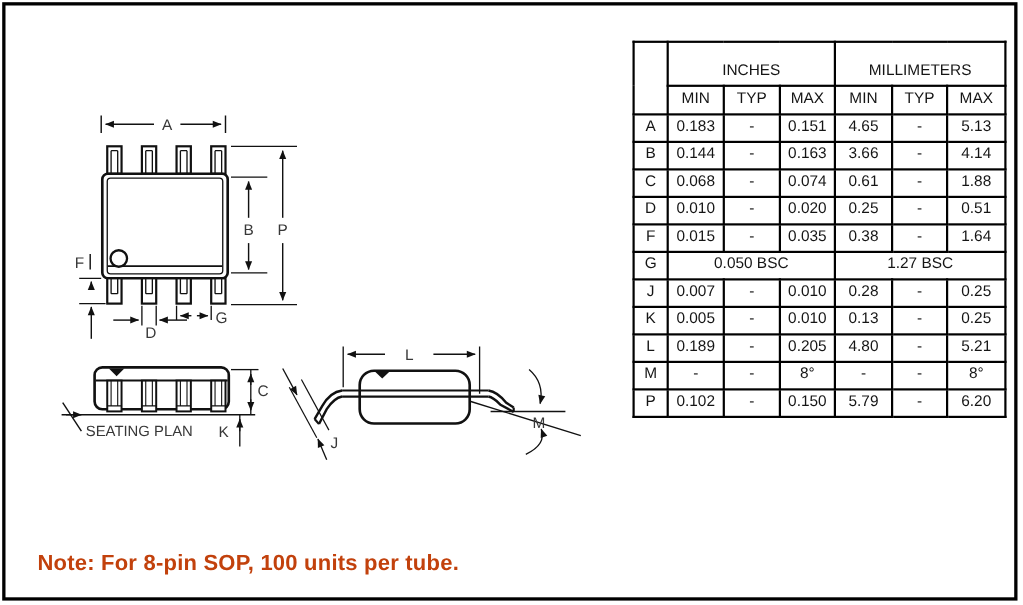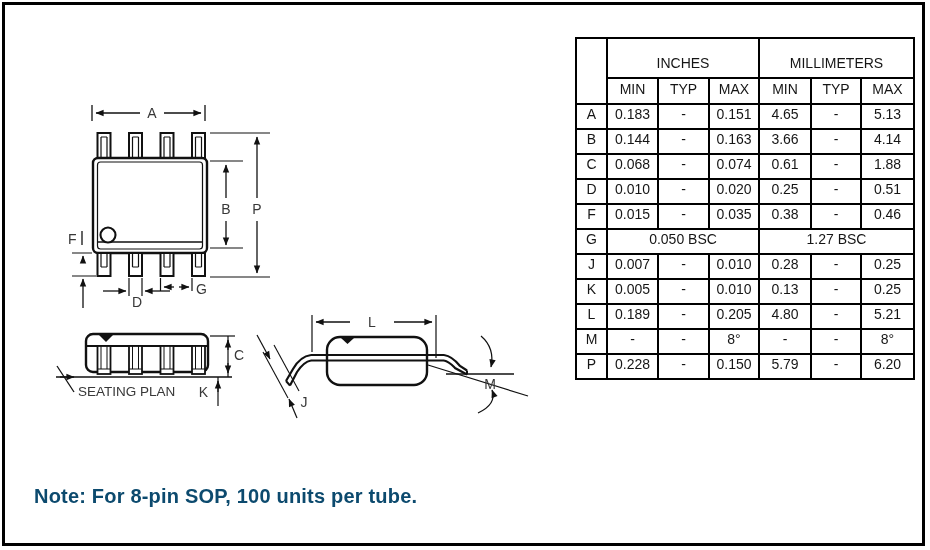--- a/index.html
+++ b/index.html
@@ -257,21 +257,21 @@
           <td>-</td>
           <td>0.51</td>
         </tr>
         <tr>
           <td>F</td>
           <td>0.015</td>
           <td>-</td>
           <td>0.035</td>
           <td>0.38</td>
           <td>-</td>
-          <td>0.46</td>
+          <td>1.64</td>
         </tr>
         <tr>
           <td>G</td>
           <td colspan="3">0.050 BSC</td>
           <td colspan="3">1.27 BSC</td>
         </tr>
         <tr>
           <td>J</td>
           <td>0.007</td>
           <td>-</td>
@@ -302,24 +302,24 @@
           <td>M</td>
           <td>-</td>
           <td>-</td>
           <td>8°</td>
           <td>-</td>
           <td>-</td>
           <td>8°</td>
         </tr>
         <tr>
           <td>P</td>
-          <td>0.228</td>
+          <td>0.102</td>
           <td>-</td>
           <td>0.150</td>
           <td>5.79</td>
           <td>-</td>
           <td>6.20</td>
         </tr>
       </tbody>
   </table>
 </div>
 
-<div class="note" style="color: #0c4a6e;">Note: For 8-pin SOP, 100 units per tube.</div>
+<div class="note" style="color: #c2410c; margin-top: 16px;">Note: For 8-pin SOP, 100 units per tube.</div>
 
 </body></html>

